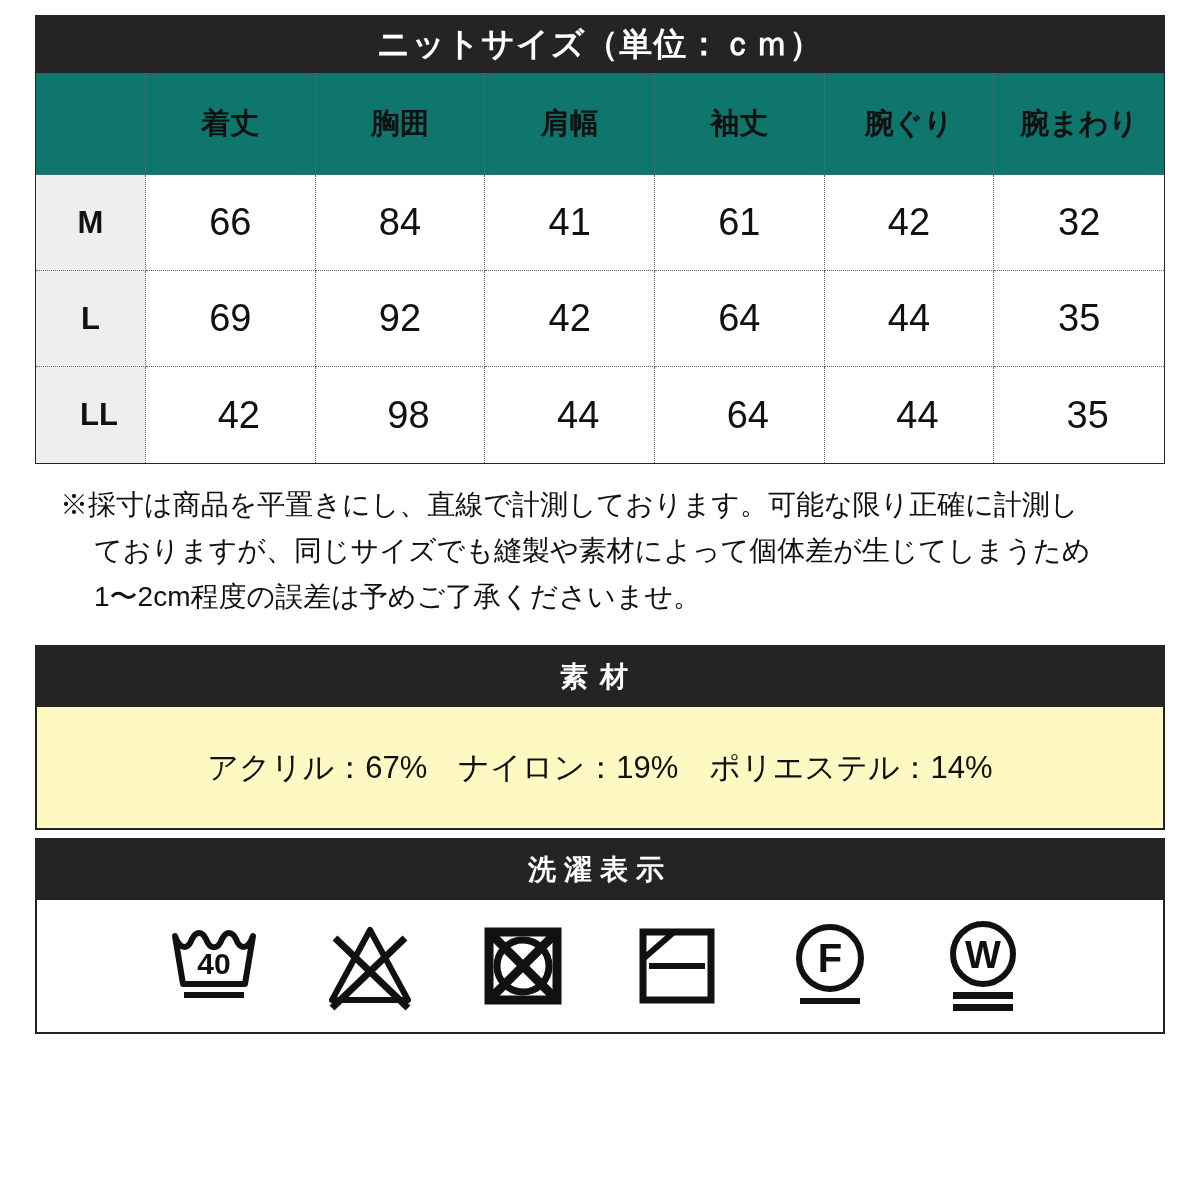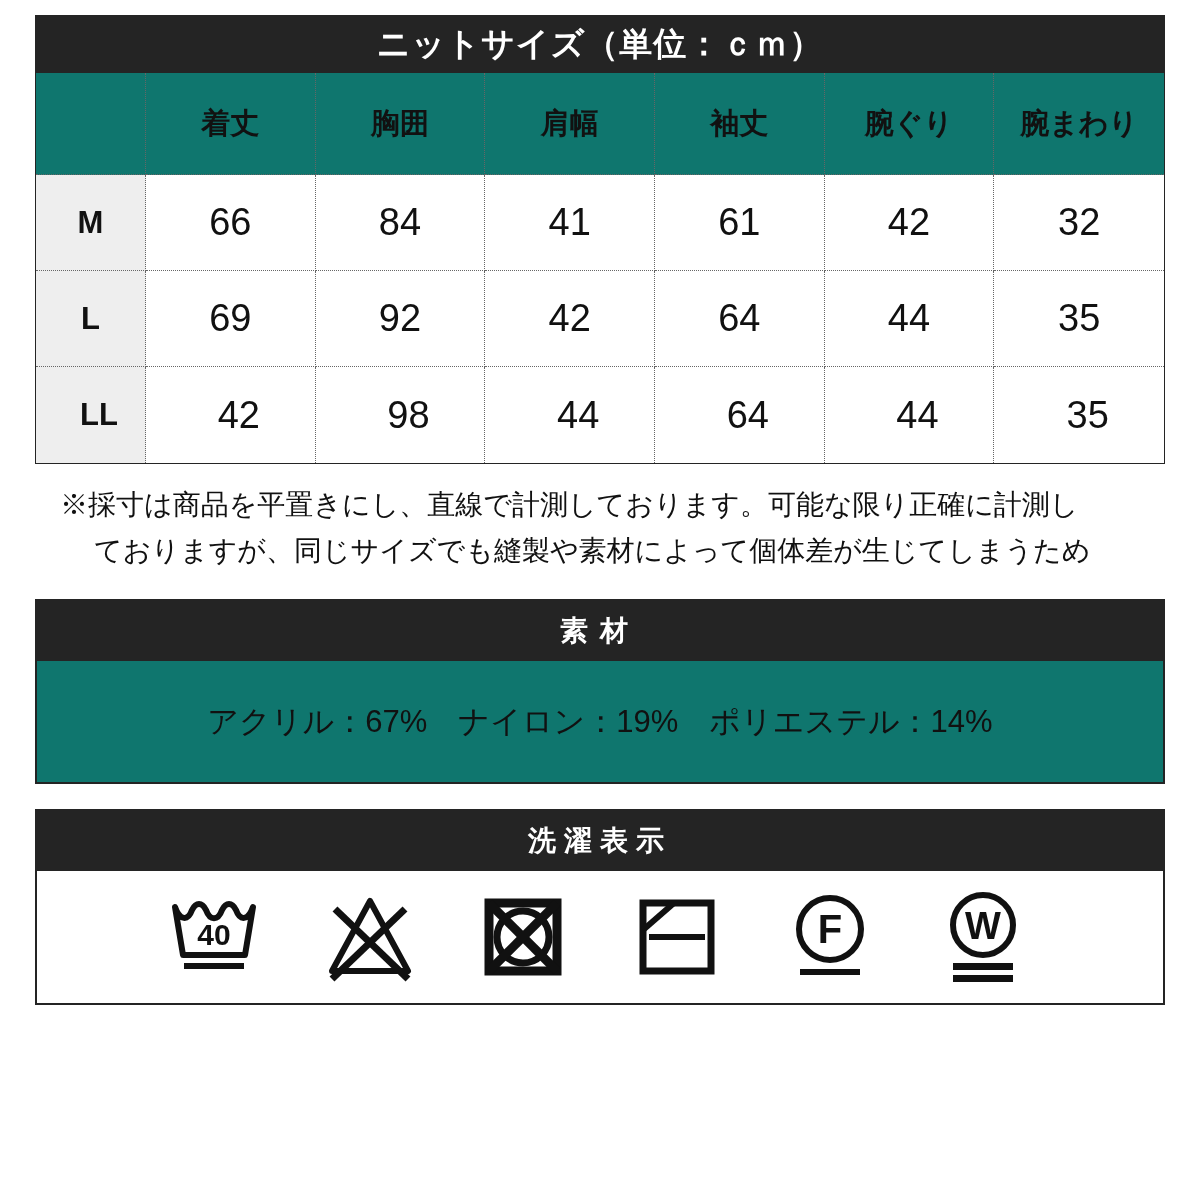--- a/index.html
+++ b/index.html
@@ -26,27 +26,27 @@
   }
   .size-grid > .cell:nth-child(7n) { border-right: none; }
   .size-grid > .cell:nth-child(n+22) { border-bottom: none; padding-left: 17px; }
   .cell.head { background: #0f766e; font-weight: bold; font-size: 29px; }
   .cell.size { background: #eeeeee; font-weight: bold; font-size: 31px; }
   .cell.num { font-size: 38px; }
   .notes { margin: 18px 0 0 25px; }
   .note-line { font-size: 28px; line-height: 46px; white-space: nowrap; }
   .note-line.cont { padding-left: 34px; }
   .note2 { margin-top: 40px; }
-  .section { border: 2px solid #242424; margin-top: 25px; }
+  .section { border: 2px solid #242424; margin-top: 8px; }
   .section-bar { height: 60px; line-height: 60px; font-size: 28px; }
   .ls-wide { letter-spacing: 12px; }
   .ls-mid { letter-spacing: 8px; }
   .material-body {
     height: 121px; display: flex; align-items: center; justify-content: center;
-    font-size: 31px; background: #0f766e;
+    font-size: 31px; background: #fef9c3;
   }
   .laundry-body {
     height: 132px; display: flex; align-items: center; justify-content: space-between;
     padding: 0 130px; background: #ffffff;
   }
   .laundry-body svg text { font-family: "Liberation Sans", sans-serif; }
   .material-section { margin-top: 25px; }
 </style>
 </head>
 <body>
@@ -87,20 +87,21 @@
       <div class="cell num">64</div>
       <div class="cell num">44</div>
       <div class="cell num">35</div>
     </div>
   </div>
 
   <div class="notes">
     <div class="note">
       <div class="note-line">※採寸は商品を平置きにし、直線で計測しております。可能な限り正確に計測し</div>
       <div class="note-line cont">ておりますが、同じサイズでも縫製や素材によって個体差が生じてしまうため</div>
+      <div class="note-line cont">1〜2cm程度の誤差は予めご了承くださいませ。</div>
     </div>
   </div>
 
   <div class="section material-section">
     <div class="bar section-bar ls-wide">素材</div>
     <div class="material-body">アクリル：67%　ナイロン：19%　ポリエステル：14%</div>
   </div>
 
   <div class="section">
     <div class="bar section-bar ls-mid">洗濯表示</div>

